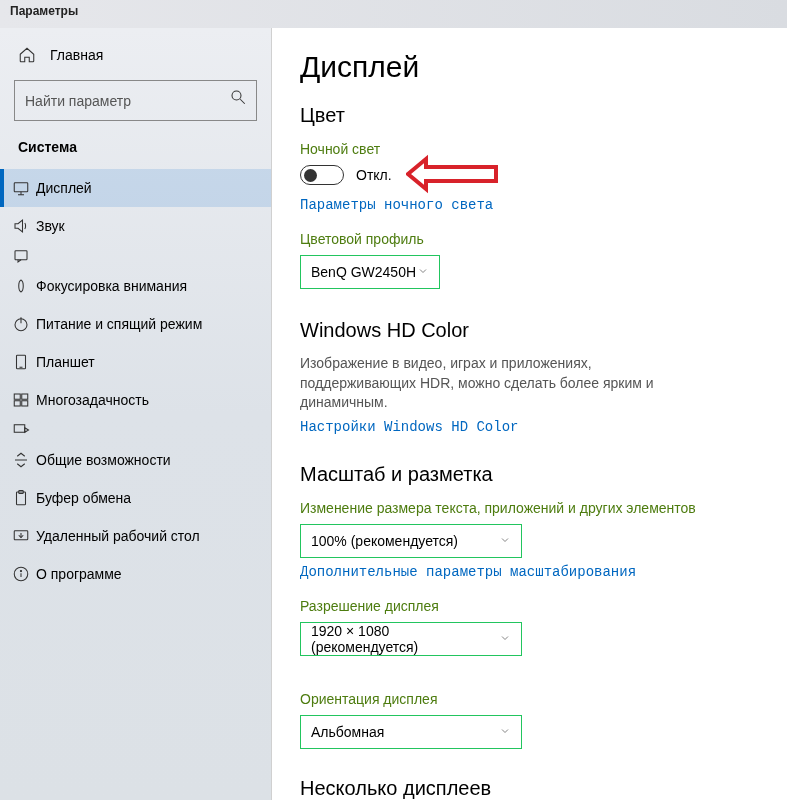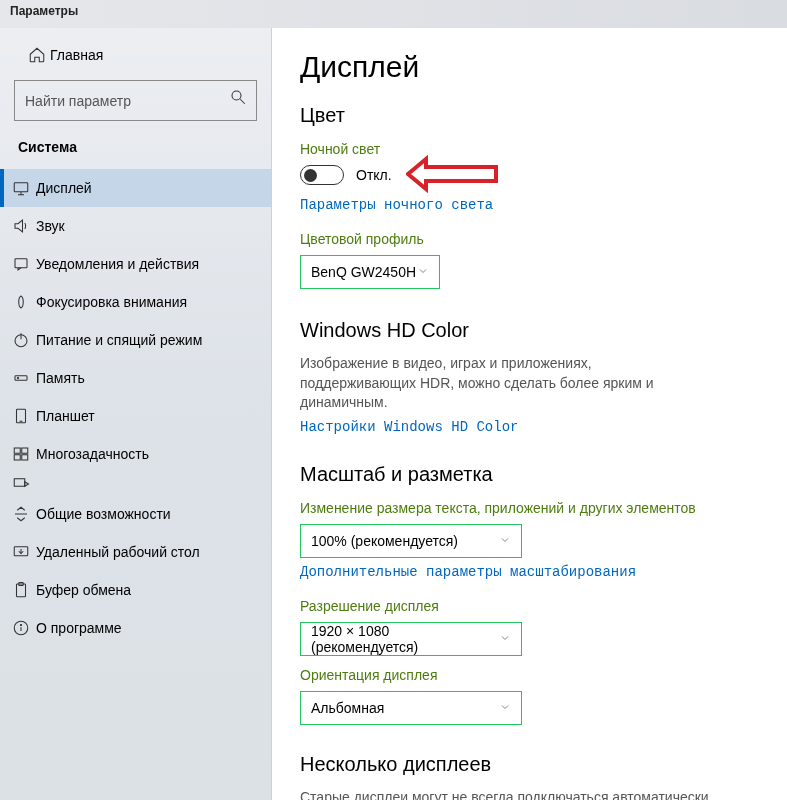--- a/index.html
+++ b/index.html
@@ -1,21 +1,21 @@
 <!DOCTYPE html>
 <html><head>
 <meta charset="utf-8">
 <style>
 * { margin:0; padding:0; box-sizing:border-box; font-family:"Segoe UI",Arial,sans-serif; }
 body { width:787px; height:800px; overflow:hidden; background:#fff; display:flex; flex-direction:column; }
 .titlebar { height:28px; padding:4px 10px; font-size:12px; color:#222; background:linear-gradient(90deg,#e6e7eb,#d9dce1);font-weight:bold; }
 .content { flex:1; display:flex; overflow:hidden; }
 .sidebar { width:272px; background:linear-gradient(180deg,#eceef2 0%,#dde2e8 50%,#dce1e6 100%); border-right:1px solid #d0d0d0; display:flex; flex-direction:column; padding-top:8px; }
 
-.home-row { display:flex; align-items:center; gap:4px; padding:10px 28px; font-size:14px; cursor:pointer; }
+.home-row { display:flex; align-items:center; gap:14px; padding:10px 18px; font-size:14px; cursor:pointer; }
 .icon { width:18px; height:18px; display:inline-flex; align-items:center; justify-content:center; flex-shrink:0; }
 .icon svg { width:18px; height:18px; stroke:#333; stroke-width:1.4; fill:none; }
 
 .search-wrap { margin:6px 14px 14px; position:relative; }
 .search-input { width:100%; height:41px; border:1px solid #888; background:transparent; padding:0 52px 0 10px; font-size:14px; color:#333; }
 .search-input::placeholder { color:#555; }
 .search-glyph { position:absolute; right:10px; top:8px; }
 
 .category-title { font-weight:600; font-size:14px; padding:4px 18px 14px; }
 
@@ -99,47 +99,37 @@
           </span>
         <span>Звук</span>
       </li>
       <li class="nav-item">
         <span class="icon">
             <svg viewBox="0 0 24 24">
               <rect x="4" y="5" width="16" height="12" rx="1"></rect>
               <path d="M8 17v3l4-3"></path>
             </svg>
           </span>
-        <span>Уведомления и действия</span>
       </li>
       <li class="nav-item">
         <span class="icon">
             <svg viewBox="0 0 24 24">
               <path d="M12 4c4 2 4 14 0 16-4-2-4-14 0-16z"></path>
             </svg>
           </span>
         <span>Фокусировка внимания</span>
       </li>
       <li class="nav-item">
         <span class="icon">
             <svg viewBox="0 0 24 24">
               <circle cx="12" cy="13" r="8"></circle>
               <line x1="12" y1="3" x2="12" y2="11"></line>
             </svg>
           </span>
         <span>Питание и спящий режим</span>
-      </li>
-      <li class="nav-item">
-        <span class="icon">
-            <svg viewBox="0 0 24 24">
-              <rect x="4" y="9" width="16" height="6" rx="1"></rect>
-              <circle cx="8" cy="12" r="0.8" fill="#333"></circle>
-            </svg>
-          </span>
-        <span>Память</span>
       </li>
       <li class="nav-item">
         <span class="icon">
             <svg viewBox="0 0 24 24">
               <rect x="6" y="3" width="12" height="18" rx="1"></rect>
               <line x1="10" y1="19" x2="14" y2="19"></line>
             </svg>
           </span>
         <span>Планшет</span>
       </li>
@@ -166,35 +156,35 @@
         <span class="icon">
             <svg viewBox="0 0 24 24">
               <path d="M7 7l5-4 5 4M7 17l5 4 5-4M4 12h16"></path>
             </svg>
           </span>
         <span>Общие возможности</span>
       </li>
       <li class="nav-item">
         <span class="icon">
             <svg viewBox="0 0 24 24">
+              <rect x="6" y="4" width="12" height="17" rx="1"></rect>
+              <rect x="9" y="2" width="6" height="4" rx="1"></rect>
+            </svg>
+          </span>
+        <span>Буфер обмена</span>
+      </li>
+      <li class="nav-item">
+        <span class="icon">
+            <svg viewBox="0 0 24 24">
               <rect x="3" y="5" width="18" height="12" rx="1"></rect>
               <path d="M9 11l3 3 3-3"></path>
               <line x1="12" y1="8" x2="12" y2="14"></line>
             </svg>
           </span>
         <span>Удаленный рабочий стол</span>
-      </li>
-      <li class="nav-item">
-        <span class="icon">
-            <svg viewBox="0 0 24 24">
-              <rect x="6" y="4" width="12" height="17" rx="1"></rect>
-              <rect x="9" y="2" width="6" height="4" rx="1"></rect>
-            </svg>
-          </span>
-        <span>Буфер обмена</span>
       </li>
       <li class="nav-item">
         <span class="icon">
             <svg viewBox="0 0 24 24">
               <circle cx="12" cy="12" r="9"></circle>
               <line x1="12" y1="11" x2="12" y2="16"></line>
               <circle cx="12" cy="8" r="0.8" fill="#333"></circle>
             </svg>
           </span>
         <span>О программе</span>
@@ -243,21 +233,21 @@
     <a class="link">Дополнительные параметры масштабирования</a>
 
     <div class="lbl-sm" style="margin-top:18px">Разрешение дисплея</div>
     <div class="select-box sb-230">
       <span>1920 × 1080 (рекомендуется)</span>
       <span class="chev"><svg viewBox="0 0 24 24">
             <polyline points="6 9 12 15 18 9"></polyline>
           </svg></span>
     </div>
 
-    <div class="lbl-sm" style="margin-top:11px">Ориентация дисплея</div>
+    <div class="lbl-sm" style="margin-top:35px">Ориентация дисплея</div>
     <div class="select-box sb-230">
       <span>Альбомная</span>
       <span class="chev"><svg viewBox="0 0 24 24">
             <polyline points="6 9 12 15 18 9"></polyline>
           </svg></span>
     </div>
 
     <h2 style="margin-top:28px">Несколько дисплеев</h2>
     <p class="body-txt" style="max-width:420px">Старые дисплеи могут не всегда подключаться автоматически. Чтобы попытаться подключить их, нажмите кнопку "Обнаружить".</p>
     

